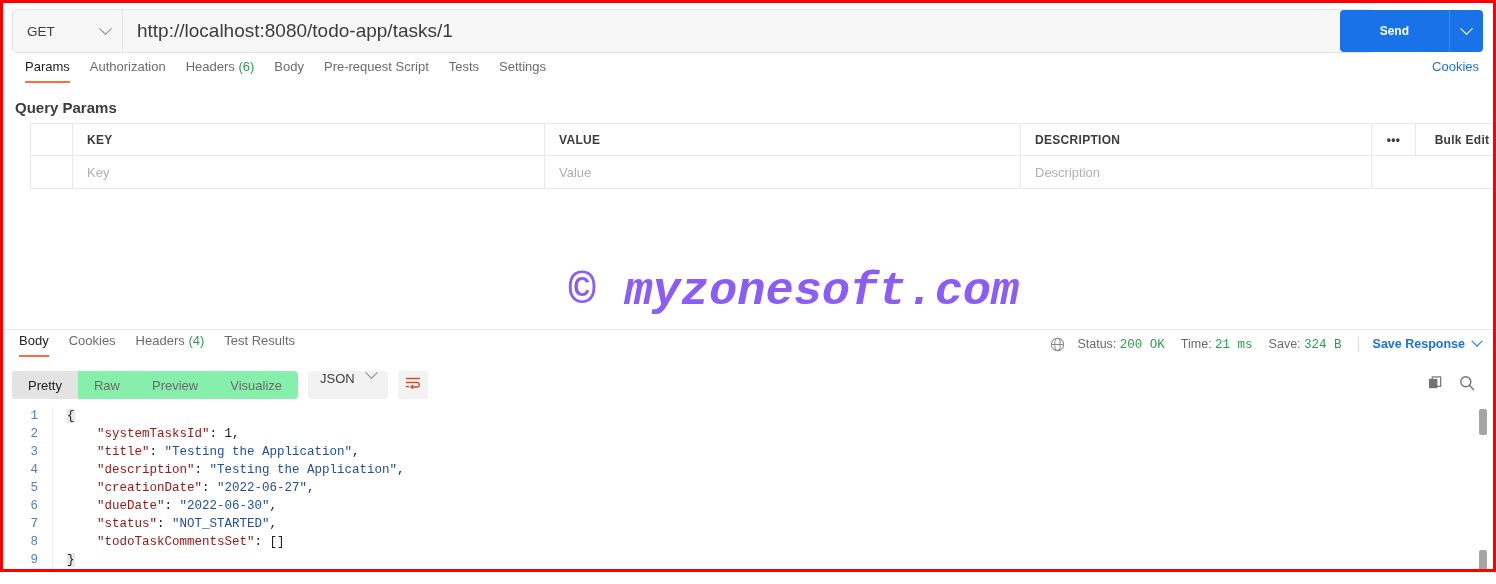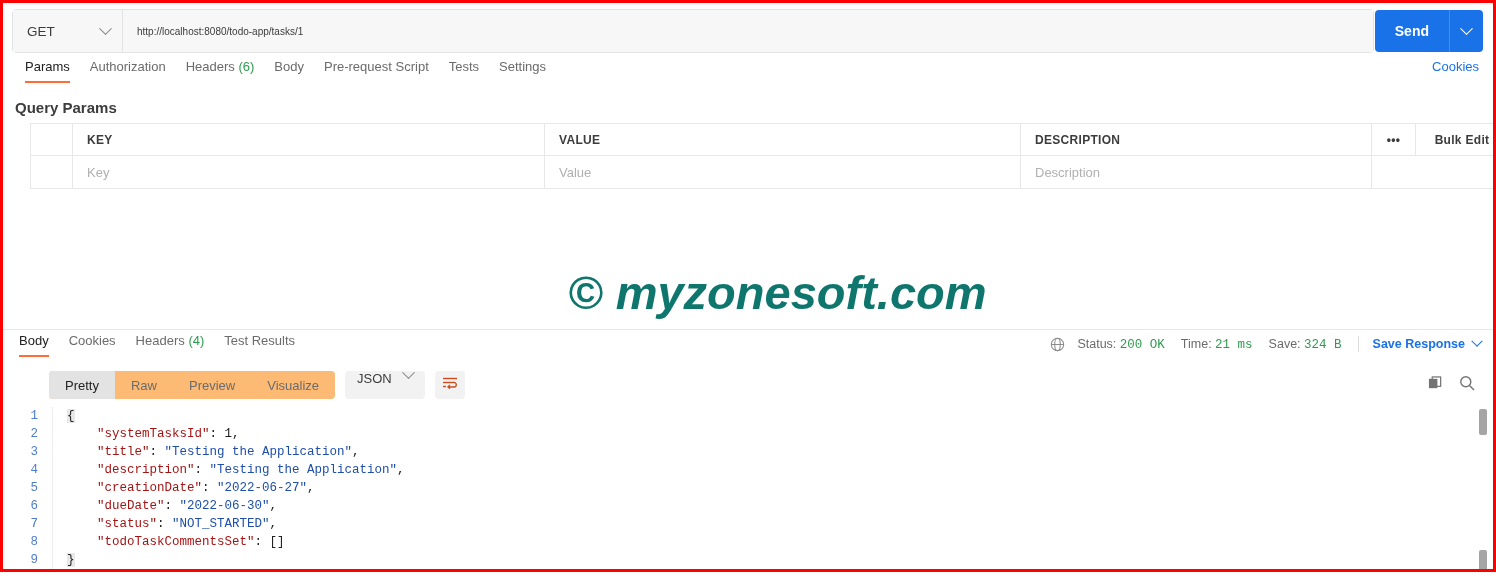--- a/index.html
+++ b/index.html
@@ -31,31 +31,31 @@
     padding: 0 12px 0 14px;
     border-right: 1px solid #e3e3e3;
     font-size: 13.5px; color: #3c3c3c;
     cursor: pointer; background: #f7f7f7;
   }
   .chev { display:inline-block; width:9px; height:9px;
     border-right:1.6px solid #8a8a8a; border-bottom:1.6px solid #8a8a8a;
     transform: rotate(45deg) translate(-2px,-2px); }
   .url-input {
     flex: 1; display: flex; align-items: center;
-    padding-left: 14px; font-size: 10px; color: #3c3c3c;
+    padding-left: 14px; font-size: 19px; color: #3c3c3c;
     background: #f7f7f7; cursor: text;
   }
   .send-wrap {
     position: absolute; right: 10px; top: 7px;
     display: flex; align-items: stretch; height: 42px;
   }
   .send-btn {
     background: #1a72e8; color: #fff; border: none;
     border-radius: 4px 0 0 4px;
-    padding: 0 20px; font-size: 14px; font-weight: bold;
+    padding: 0 40px; font-size: 12px; font-weight: bold;
     cursor: pointer; font-family: inherit;
   }
   .send-caret {
     background: #1a72e8; border-radius: 0 4px 4px 0;
     width: 34px; display:flex; align-items:center; justify-content:center;
     cursor: pointer; border-left: 1px solid #4a8cec;
   }
   .send-caret .chev { border-color: #fff; }
 
   
@@ -103,23 +103,23 @@
   .c-desc  { flex: 1; }
   .c-dots  { width: 44px; justify-content: center; padding-left: 0;
              color:#6b6b6b; letter-spacing:1px; cursor: pointer; }
   .c-bulk  { width: 92px; justify-content: center; padding-left: 0;
              font-weight: bold; color:#3c3c3c; cursor: pointer; border-right:none; }
   .prow.body .c-dots, .prow.body .c-bulk { border-right:none; }
 
   
   .watermark {
     position: absolute; left: 565px; top: 262px;
-    font-family: Liberation Sans, sans-serif;
+    font-family: Liberation Mono, monospace;
     font-style: italic; font-weight: bold;
-    font-size: 47px; color: #0f766e;
+    font-size: 47px; color: #8b5cf6;
     white-space: nowrap; user-select: none;
   }
 
   
   .resp-divider {
     position: absolute; left: 0; top: 326px; width: 1490px;
     border-top: 1px solid #e8e8e8;
   }
   .resp-tabs {
     position: absolute; left: 0; top: 330px;
@@ -135,21 +135,21 @@
   .st-sep { width:1px; height:16px; background:#dcdcdc; margin-right:14px; }
   .save-resp { color:#1a72e8; font-weight:bold; cursor:pointer; display:flex; align-items:center; gap:8px; }
   .save-resp .chev { border-color:#1a72e8; width:8px; height:8px; }
 
   
   .fmt-bar {
     position: absolute; left: 9px; top: 368px;
     display: flex; align-items: center; gap: 10px;
   }
   .seg {
-    display:flex; background:#fdba74; border-radius:4px; overflow:hidden; height:28px;margin-left:37px;
+    display:flex; background:#86efac; border-radius:4px; overflow:hidden; height:28px;
   }
   .seg-item {
     padding: 0 16px; display:flex; align-items:center;
     font-size: 13px; color:#6b6b6b; cursor:pointer;
   }
   .seg-item.active { background:#e3e3e3; color:#212121; }
   .json-sel {
     height:28px; background:#f2f2f2; border-radius:4px;
     display:flex; align-items:flex-start; gap:12px; padding: 0 12px;
     font-size:13px; color:#3c3c3c; cursor:pointer;

